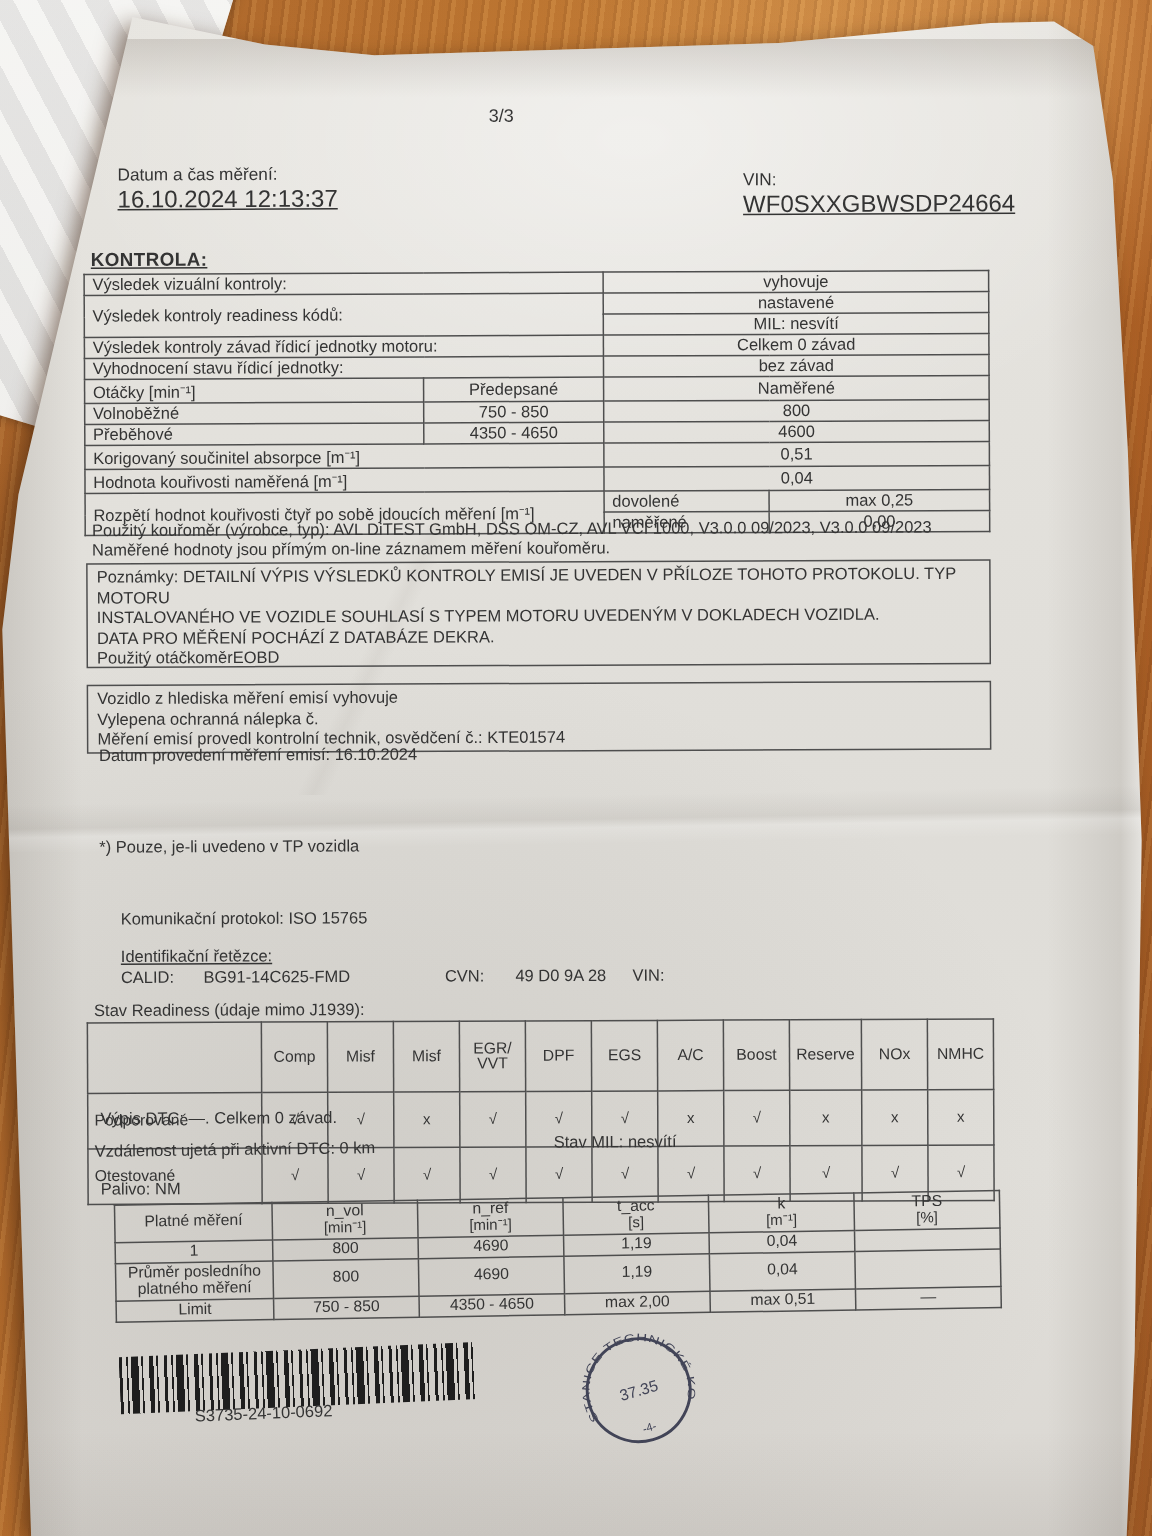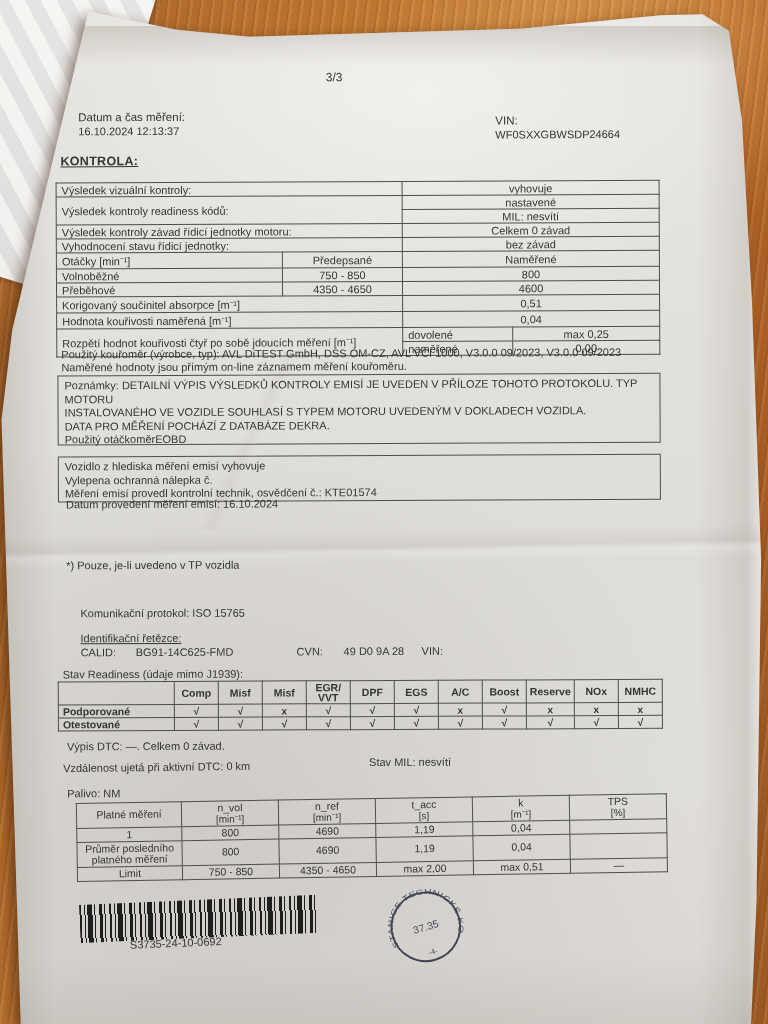--- a/index.html
+++ b/index.html
@@ -35,30 +35,30 @@
   .sh-crease { left:0; top:522px; width:100%; height:46px; background:linear-gradient(179deg, rgba(0,0,0,0) 25%, rgba(70,60,50,0.07) 52%, rgba(255,255,255,0.18) 62%, rgba(0,0,0,0) 80%); }
   .sh-bottom { left:0; bottom:0; width:100%; height:70px; background:linear-gradient(0deg, rgba(70,60,50,0.08), rgba(0,0,0,0)); }
   .sh-wr1    { left:120px; top:350px; width:260px; height:180px; background:linear-gradient(115deg, rgba(0,0,0,0) 47%, rgba(90,80,70,0.05) 50%, rgba(0,0,0,0) 53%); }
 
   .content { position:absolute; inset:0; color:#343434; transform:rotate(-0.25deg); }
   .abs { position:absolute; }
   .t11 { font-size:11px; line-height:13.5px; }
   .t12 { font-size:12px; }
 
   .hdr-block .lab { font-size:11.5px; }
-  .hdr-block .val { font-size:11px; margin-top:2px; }
-
-  .kontrola-title { font-weight:bold; font-size:12.5px; text-decoration:underline; letter-spacing:0.3px; }
+  .hdr-block .val { font-size:16px; margin-top:2px;text-decoration:underline; }
+
+  .kontrola-title { font-weight:bold; font-size:12.5px; text-decoration:underline; letter-spacing:0.3px;margin-top:12px; }
 
   table { border-collapse:collapse; table-layout:fixed; background:transparent; }
   td { border:1px solid #4e4e4e; font-size:11px; padding:0 5px; height:13px; overflow:hidden; white-space:nowrap; }
   td.lbl { text-align:left; }
   td.ctr { text-align:center; }
 
-  .readiness-table td { font-size:10.5px; padding:0 2px; text-align:center; height:11px; white-space:normal;font-weight:bold; }
+  .readiness-table td { font-size:10.5px; padding:12px 2px; text-align:center; height:11px; white-space:normal; }
   .readiness-table td.hd { line-height:10.5px; vertical-align:middle; }
   .readiness-table td.rowlab { text-align:left; padding-left:4px; white-space:nowrap; }
   .readiness-table td.mark { font-size:10px; }
 
   .fuel-table td { font-size:10.5px; text-align:center; white-space:normal; line-height:11.5px; }
   .fuel-table .hline2 { font-size:10px; }
 
   .box { border:1px solid #4e4e4e; font-size:11px; line-height:13.5px; padding:3px 6px; }
 
   .barcode {

